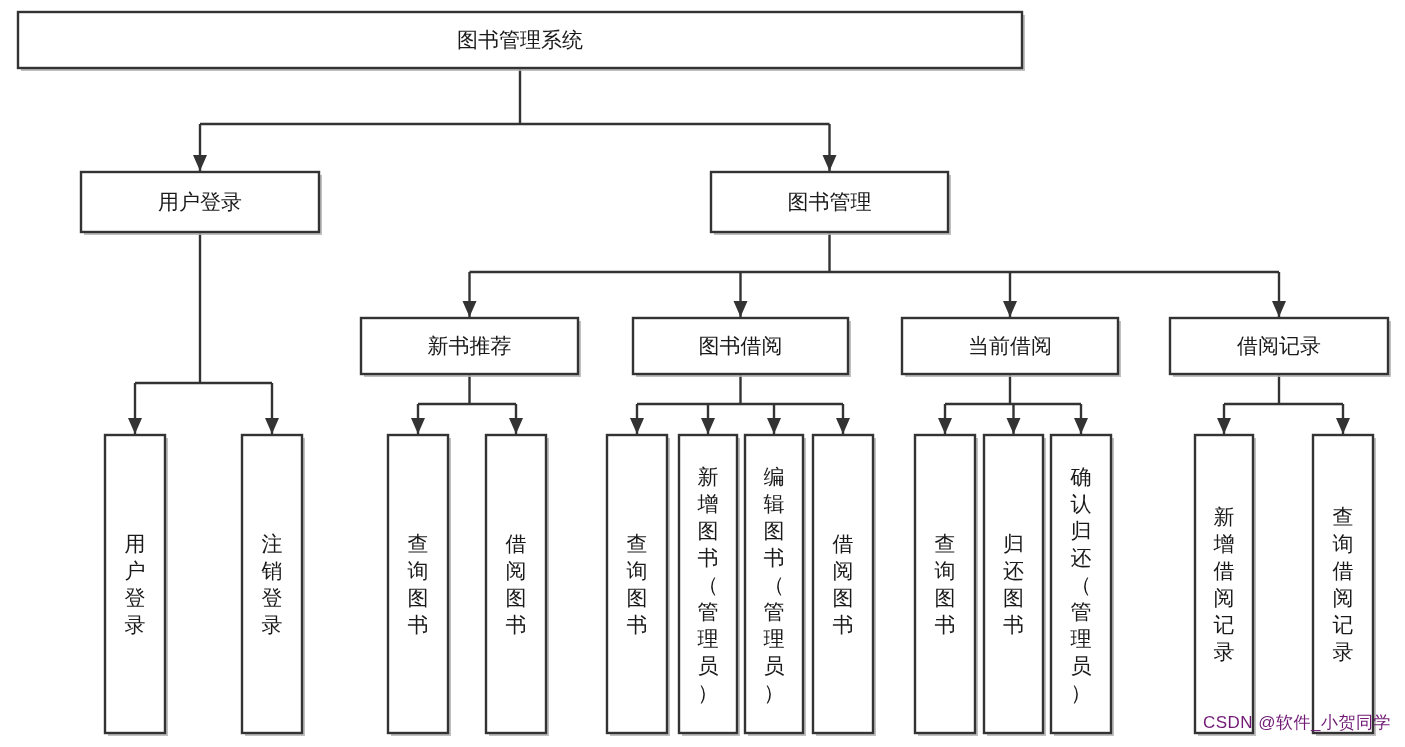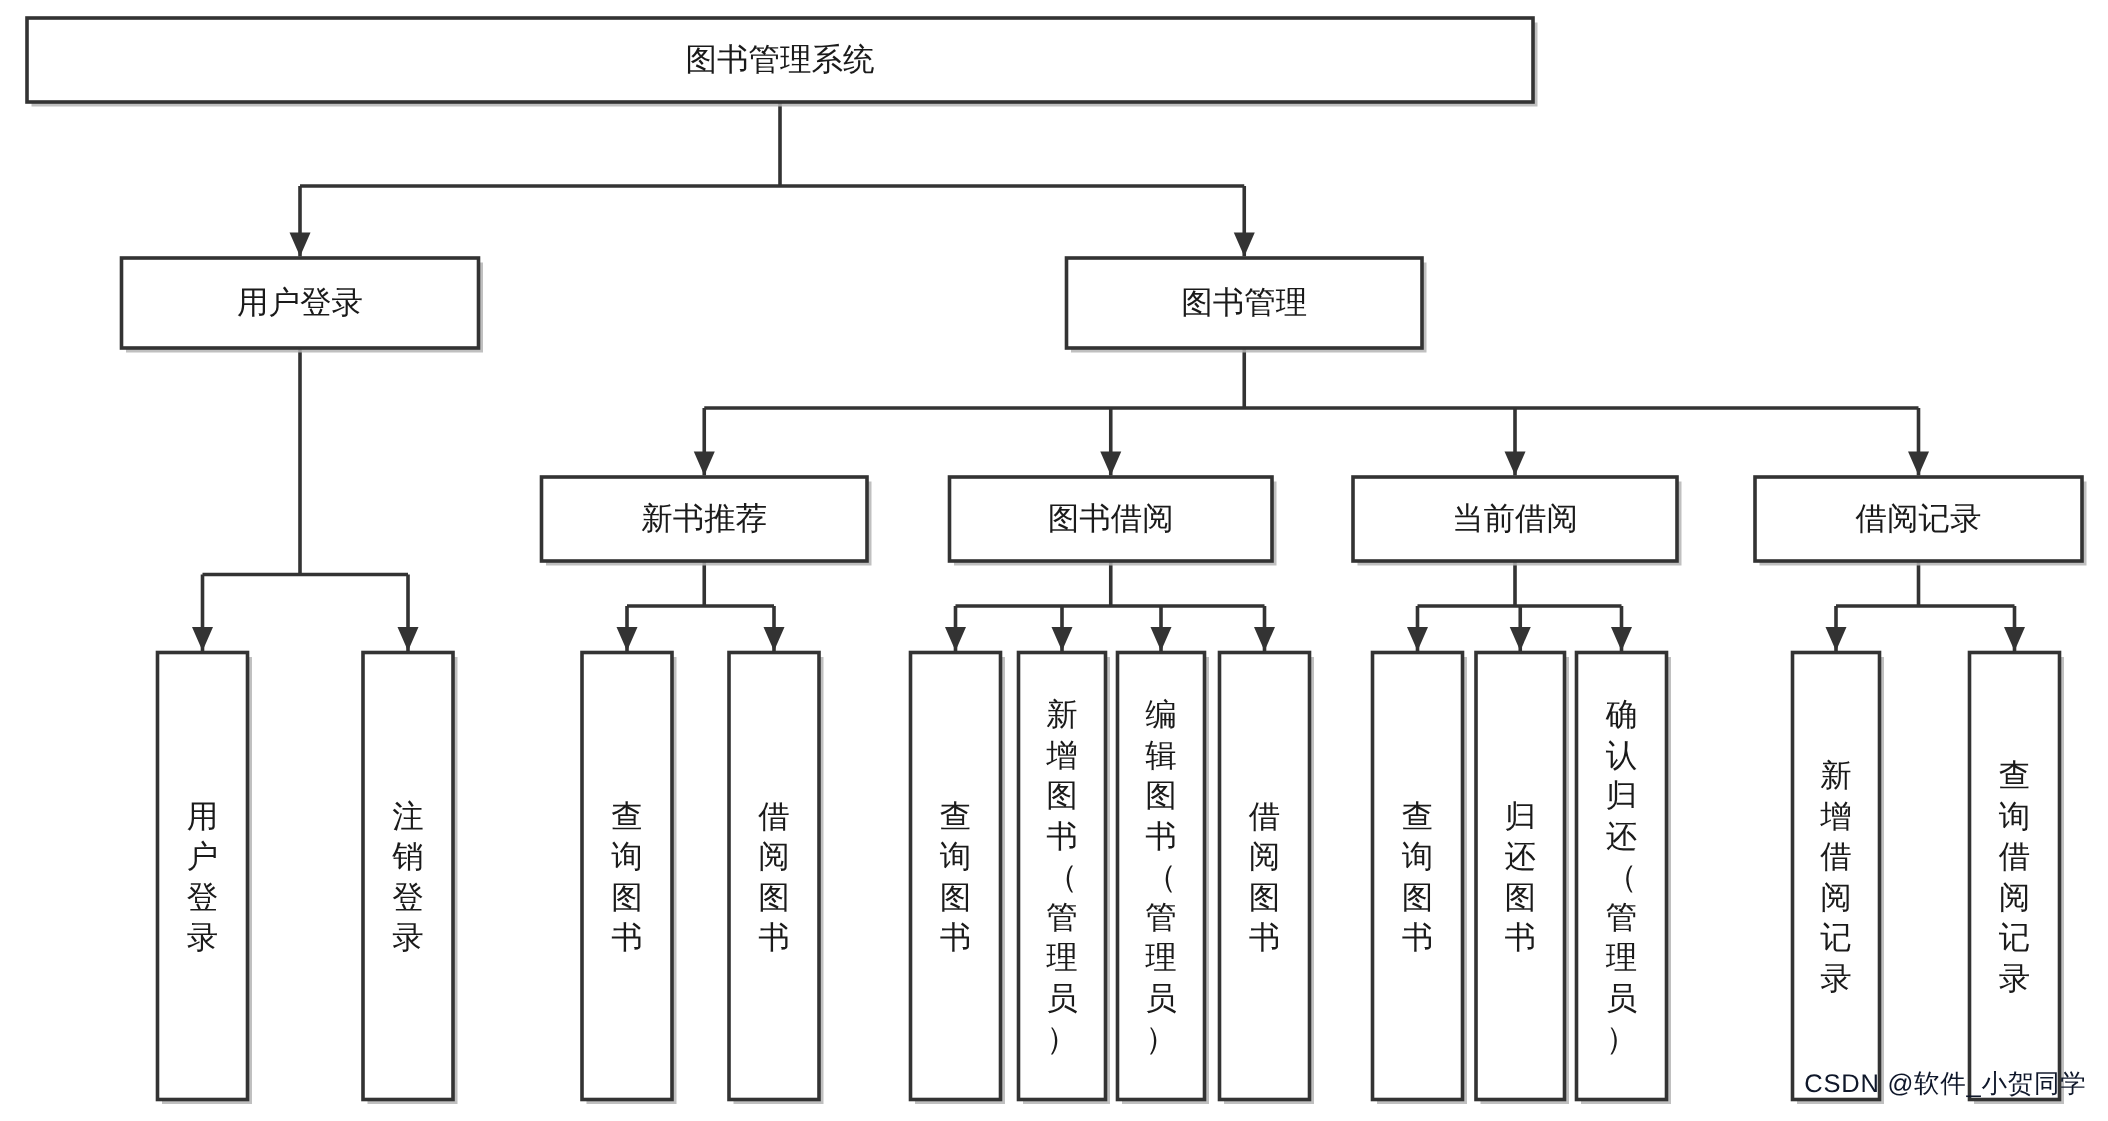--- a/index.html
+++ b/index.html
@@ -60,21 +60,21 @@
     font-size: 21px;
     fill: #1a1a1a;
     text-anchor: middle;
   }
   .watermark-text {
     position: absolute;
     right: 14px;
     bottom: 6px;
     font-family: "Liberation Sans", "DejaVu Sans", sans-serif;
     font-size: 17px;
-    color: #0f172a;
+    color: #701a75;
     white-space: nowrap;
     pointer-events: none;
     letter-spacing: 0.5px;
   }
 </style>
 </head>
 <body>
 
 <div id="diagram-root">
   <svg class="diagram-canvas" viewBox="0 0 1405 747">

